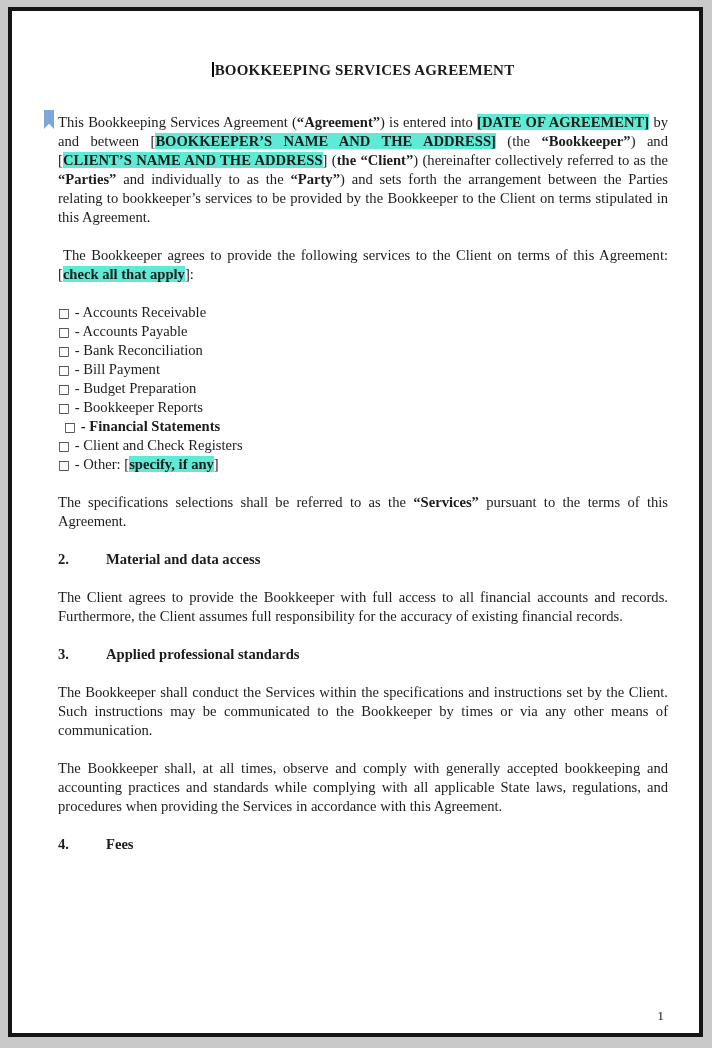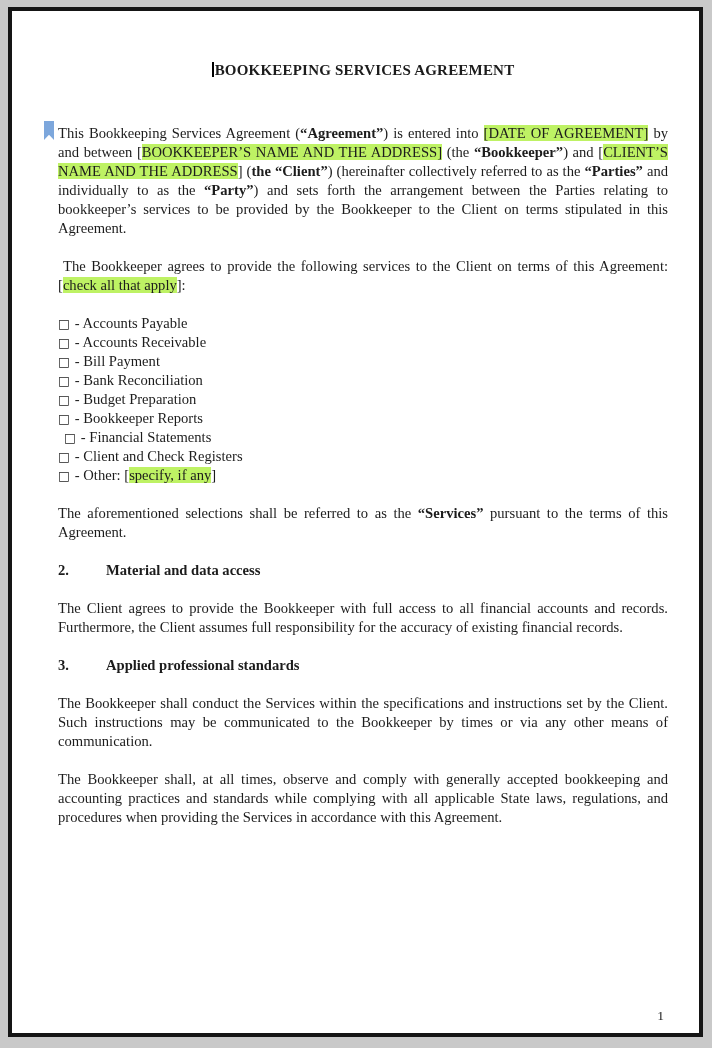--- a/index.html
+++ b/index.html
@@ -20,54 +20,54 @@
   .content {
     position: absolute;
     left: 46px; right: 31px; top: 50px;
     font-size: 14.6px;
     line-height: 19px;
   }
   .title {
     text-align: center;
     font-weight: bold;
     font-size: 15px;
-    margin: 0 0 44px 0;
+    margin: 0 0 33px 0;
     letter-spacing: 0.2px;
   }
   .caret {
     display: inline-block;
     width: 2px; height: 15px;
     background: #000;
     vertical-align: -2px;
     margin-right: 1px;
   }
   .para { margin: 0 0 19px 0; }
   .j { text-align: justify; }
   .lead-indent { text-indent: 5px; }
   b { font-weight: bold; }
-  .hl { background: #bef264; }
+  .hl { background: #5eead4; font-weight: bold; }
   .intro { position: relative; }
   .bookmark {
     position: absolute;
     left: -14px; top: -3px;
     width: 10px; height: 19px;
     background: #7da7dc;
     clip-path: polygon(0 0, 100% 0, 100% 100%, 50% 72%, 0 100%);
   }
   .heading { margin: 0 0 19px 0; font-size: 14.6px; }
   .heading .num {
     display: inline-block;
     width: 48px;
     font-weight: normal;
   }
   .heading .num.bold { font-weight: bold; }
   .heading .h-title { font-weight: bold; }
   .checklist { margin: 0 0 19px 0; }
   .check-row { line-height: 19px; }
-  .check-row.indented { padding-left: 6px; }
+  .check-row.indented { padding-left: 6px; font-weight: bold; }
   .cb {
     font-family: "DejaVu Sans", sans-serif;
     font-size: 12.5px;
     margin-right: 5px;
   }
   .page-num {
     position: absolute;
     right: 35px; bottom: 9px;
     font-size: 13.5px;
   }
@@ -79,40 +79,41 @@
   <div class="content">
 
     <div class="title"><span class="caret"></span><span>BOOKKEEPING SERVICES AGREEMENT</span></div>
 
     <p class="para j intro"><span class="bookmark"></span><span>This Bookkeeping Services Agreement (</span><b>“Agreement”</b><span>) is entered into </span><span class="hl">[DATE OF AGREEMENT]</span><span> by and between [</span><span class="hl">BOOKKEEPER’S NAME AND THE ADDRESS]</span><span> (the </span><b>“Bookkeeper”</b><span>) and [</span><span class="hl">CLIENT’S NAME AND THE ADDRESS</span><span>] (</span><b>the “Client”</b><span>) (hereinafter collectively referred to as the </span><b>“Parties”</b><span> and individually to as the </span><b>“Party”</b><span>) and sets forth the arrangement between the Parties relating to bookkeeper’s services to be provided by the Bookkeeper to the Client on terms stipulated in this Agreement.</span></p>
 
 
     <p class="para j lead-indent"><span>The Bookkeeper agrees to provide the following services to the Client on terms of this Agreement: [</span><span class="hl">check all that apply</span><span>]:</span></p>
 
     <div class="checklist">
+      <div class="check-row"><span class="cb">□</span><span>- Accounts Receivable</span></div>
       <div class="check-row"><span class="cb">□</span><span>- Accounts Payable</span></div>
-      <div class="check-row"><span class="cb">□</span><span>- Accounts Receivable</span></div>
+      <div class="check-row"><span class="cb">□</span><span>- Bank Reconciliation</span></div>
       <div class="check-row"><span class="cb">□</span><span>- Bill Payment</span></div>
-      <div class="check-row"><span class="cb">□</span><span>- Bank Reconciliation</span></div>
       <div class="check-row"><span class="cb">□</span><span>- Budget Preparation</span></div>
       <div class="check-row"><span class="cb">□</span><span>- Bookkeeper Reports</span></div>
       <div class="check-row indented"><span class="cb">□</span><span>- Financial Statements</span></div>
       <div class="check-row"><span class="cb">□</span><span>- Client and Check Registers</span></div>
       <div class="check-row"><span class="cb">□</span><span>- Other: [</span><span class="hl">specify, if any</span><span>]</span></div>
     </div>
 
-    <p class="para j"><span>The aforementioned selections shall be referred to as the </span><b>“Services”</b><span> pursuant to the terms of this Agreement.</span></p>
+    <p class="para j"><span>The specifications selections shall be referred to as the </span><b>“Services”</b><span> pursuant to the terms of this Agreement.</span></p>
 
     <div class="heading"><span class="num bold">2.</span><span class="h-title">Material and data access</span></div>
 
     <p class="para j">The Client agrees to provide the Bookkeeper with full access to all financial accounts and records. Furthermore, the Client assumes full responsibility for the accuracy of existing financial records.</p>
 
     <div class="heading"><span class="num bold">3.</span><span class="h-title">Applied professional standards</span></div>
 
     <p class="para j">The Bookkeeper shall conduct the Services within the specifications and instructions set by the Client. Such instructions may be communicated to the Bookkeeper by times or via any other means of communication.</p>
 
     <p class="para j">The Bookkeeper shall, at all times, observe and comply with generally accepted bookkeeping and accounting practices and standards while complying with all applicable State laws, regulations, and procedures when providing the Services in accordance with this Agreement.</p>
 
+    <div class="heading"><span class="num bold">4.</span><span class="h-title">Fees</span></div>
 
   </div>
 
   <div class="page-num">1</div>
 </div>
 
 </body></html>

